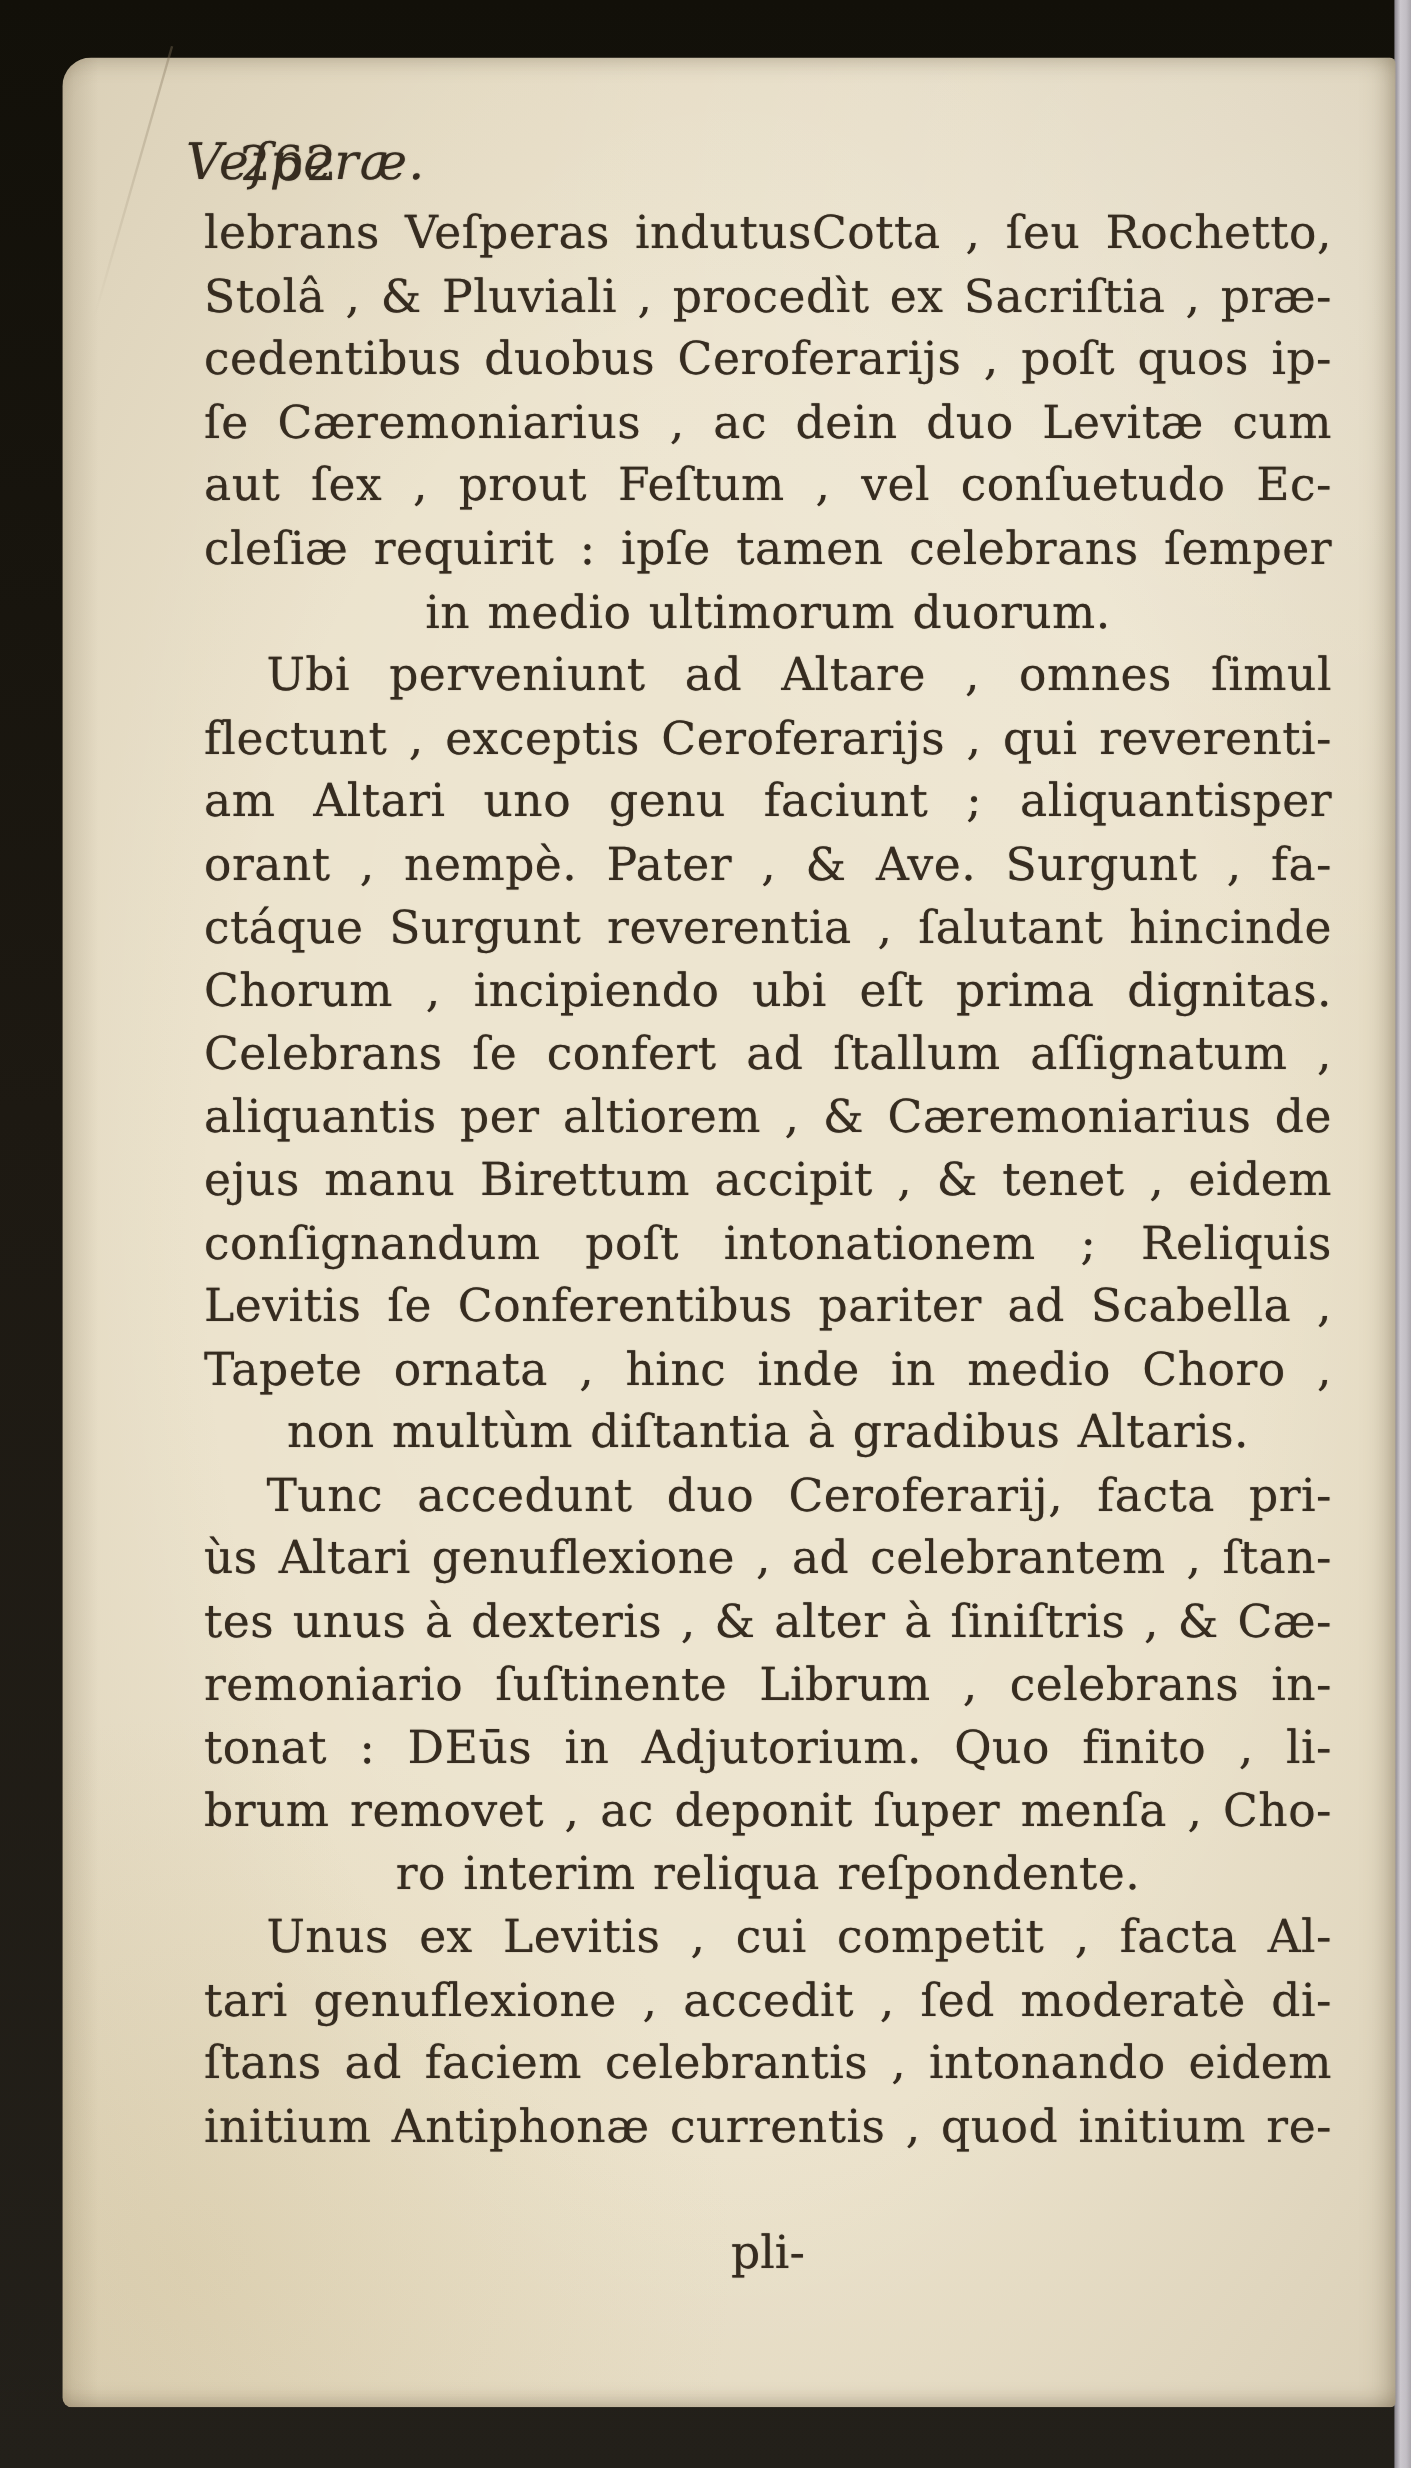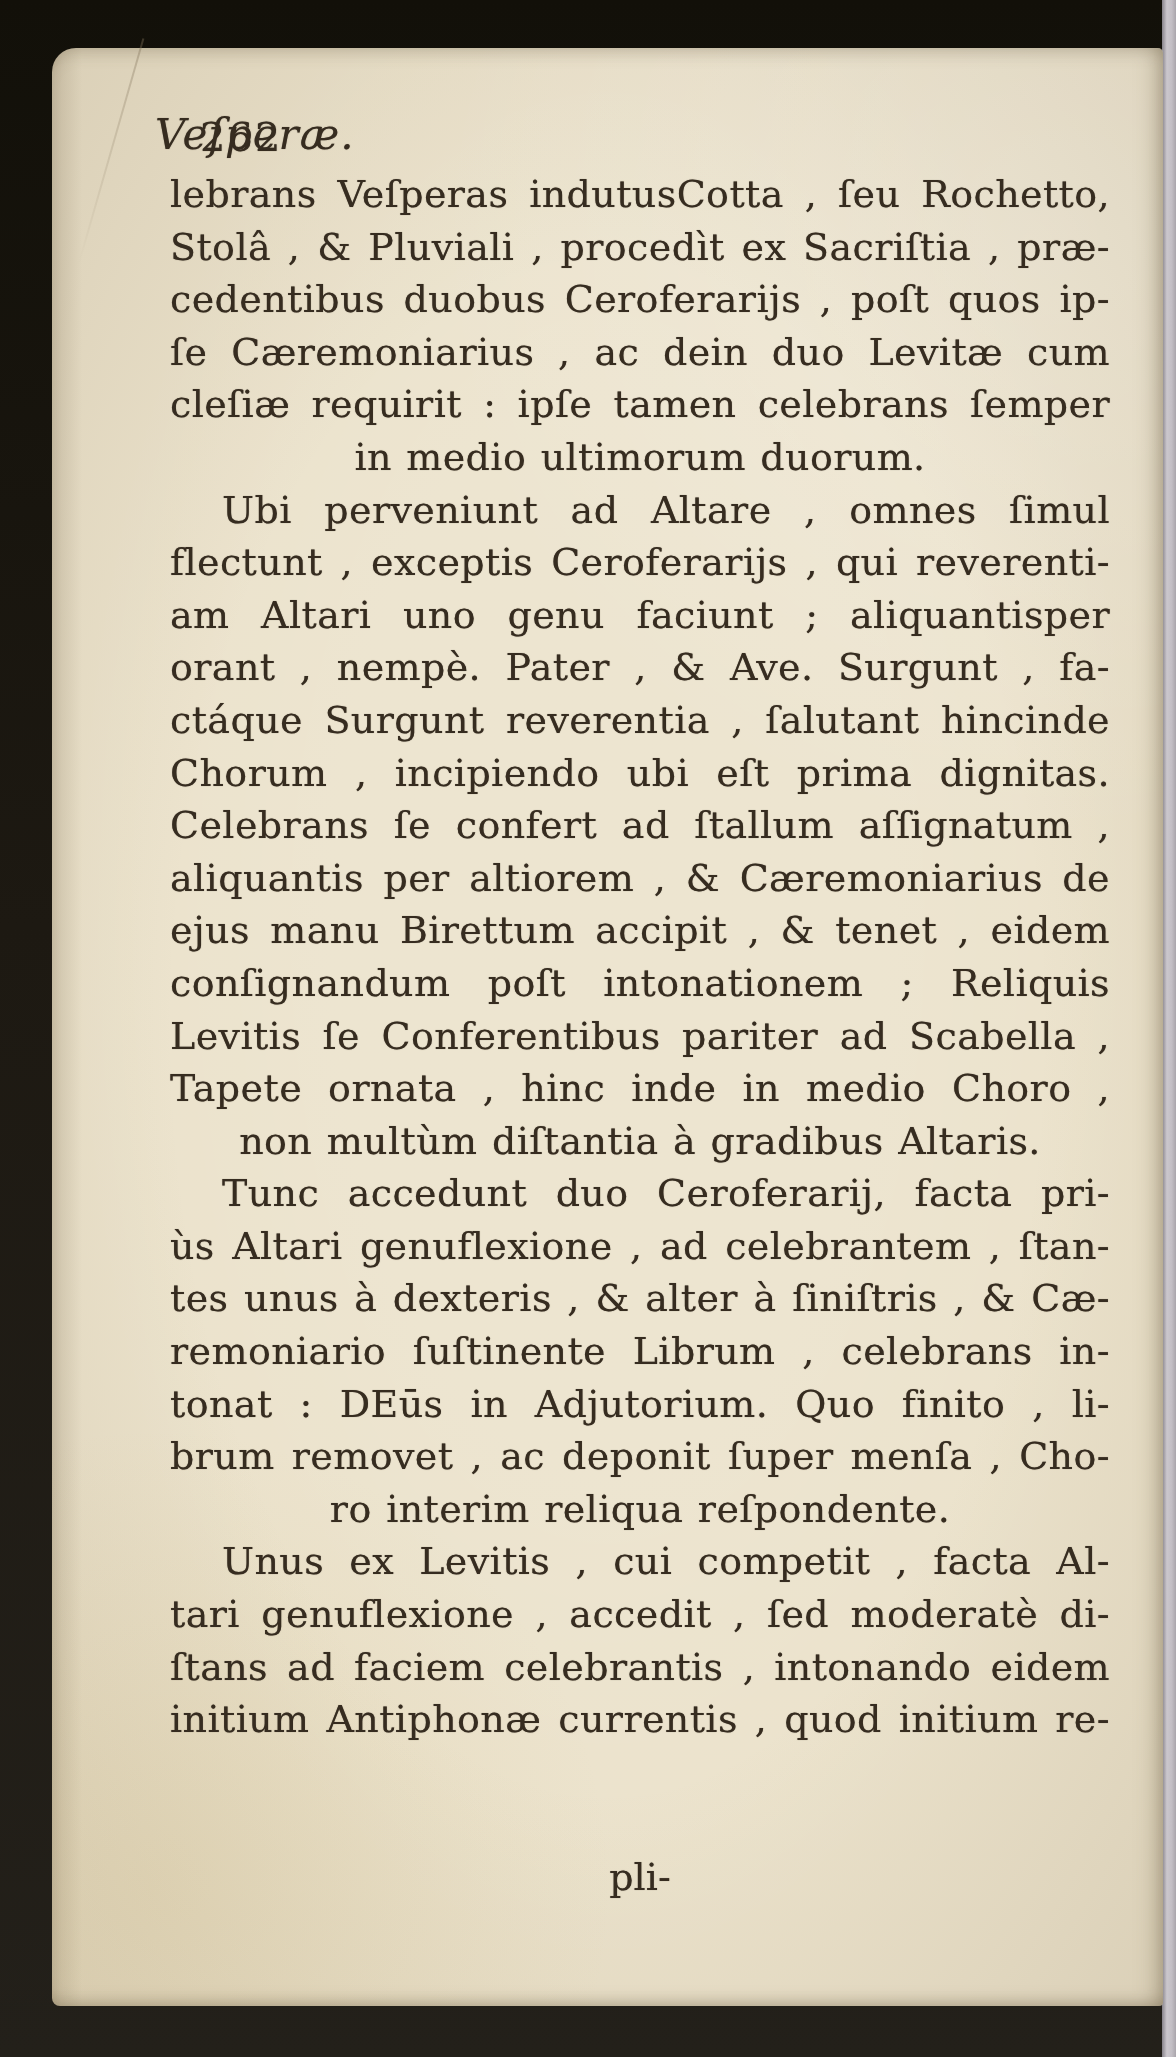--- a/index.html
+++ b/index.html
@@ -88,20 +88,21 @@
     <div class="crease"></div>
     <div class="header">
       <span class="pagenum">262</span>
       <span class="title">Veſperæ.</span>
     </div>
     <div class="text">
         <div class="line just"><span>lebrans Veſperas indutusCotta , ſeu Rochetto,</span></div>
         <div class="line just"><span>Stolâ , &amp; Pluviali , procedìt ex Sacriſtia , præ-</span></div>
         <div class="line just"><span>cedentibus duobus Ceroferarijs , poſt quos ip-</span></div>
         <div class="line just"><span>ſe Cæremoniarius , ac dein duo Levitæ cum</span></div>
+        <div class="line just"><span>aut ſex , prout Feſtum , vel conſuetudo Ec-</span></div>
         <div class="line just"><span>cleſiæ requirit : ipſe tamen celebrans ſemper</span></div>
         <div class="line"><span>in medio ultimorum duorum.</span></div>
         <div class="line just indent"><span>Ubi perveniunt ad Altare , omnes ſimul</span></div>
         <div class="line just"><span>flectunt , exceptis Ceroferarijs , qui reverenti-</span></div>
         <div class="line just"><span>am Altari uno genu faciunt ; aliquantisper</span></div>
         <div class="line just"><span>orant , nempè. </span><span class="it">Pater</span><span> , </span><span class="it">&amp; Ave.</span><span> Surgunt , fa-</span></div>
         <div class="line just"><span>ctáque Surgunt reverentia , ſalutant hincinde</span></div>
         <div class="line just"><span>Chorum , incipiendo ubi eſt prima dignitas.</span></div>
         <div class="line just"><span>Celebrans ſe confert ad ſtallum aſſignatum ,</span></div>
         <div class="line just"><span>aliquantis per altiorem , &amp; Cæremoniarius de</span></div>

